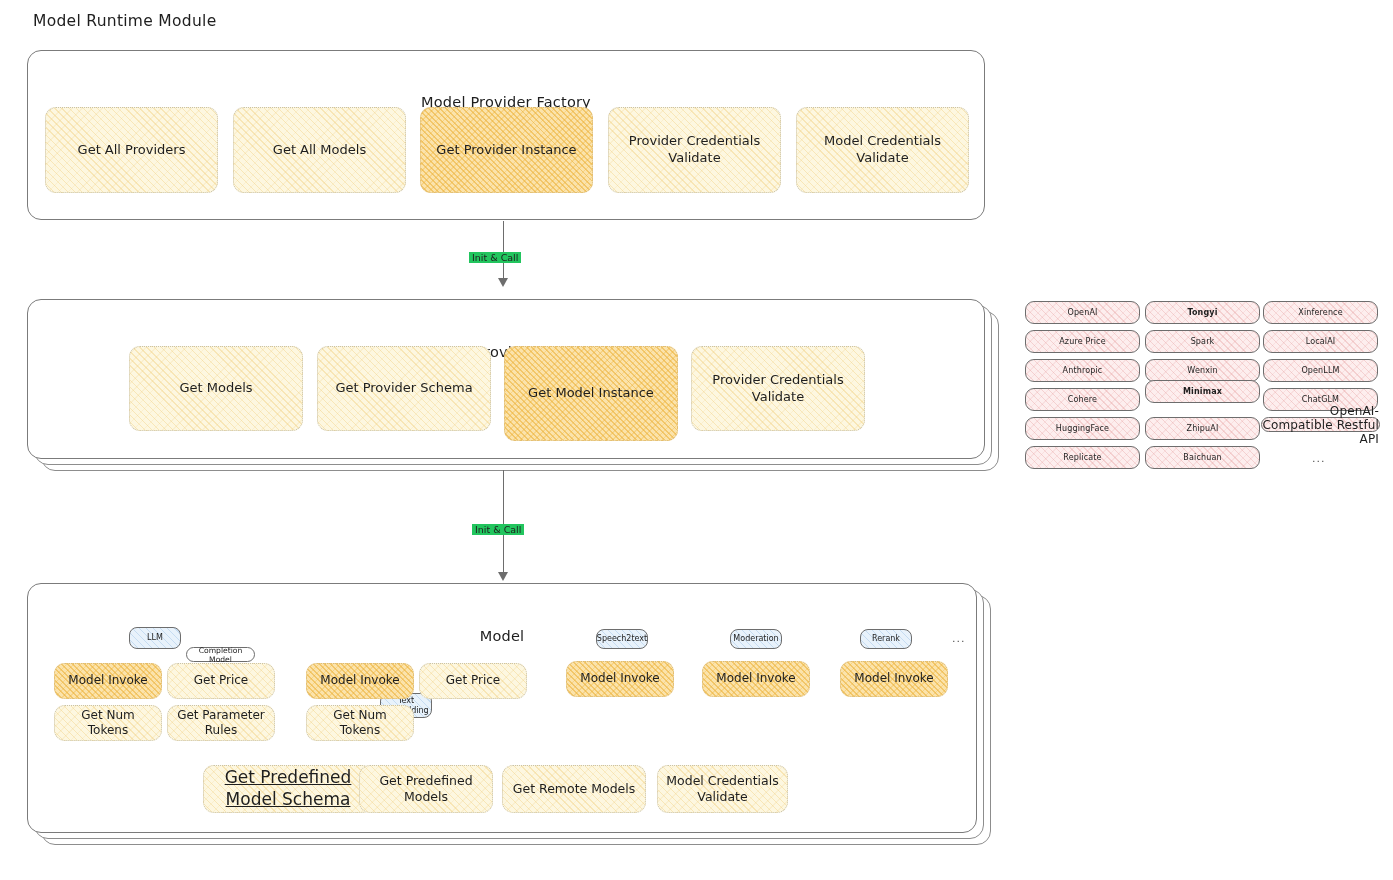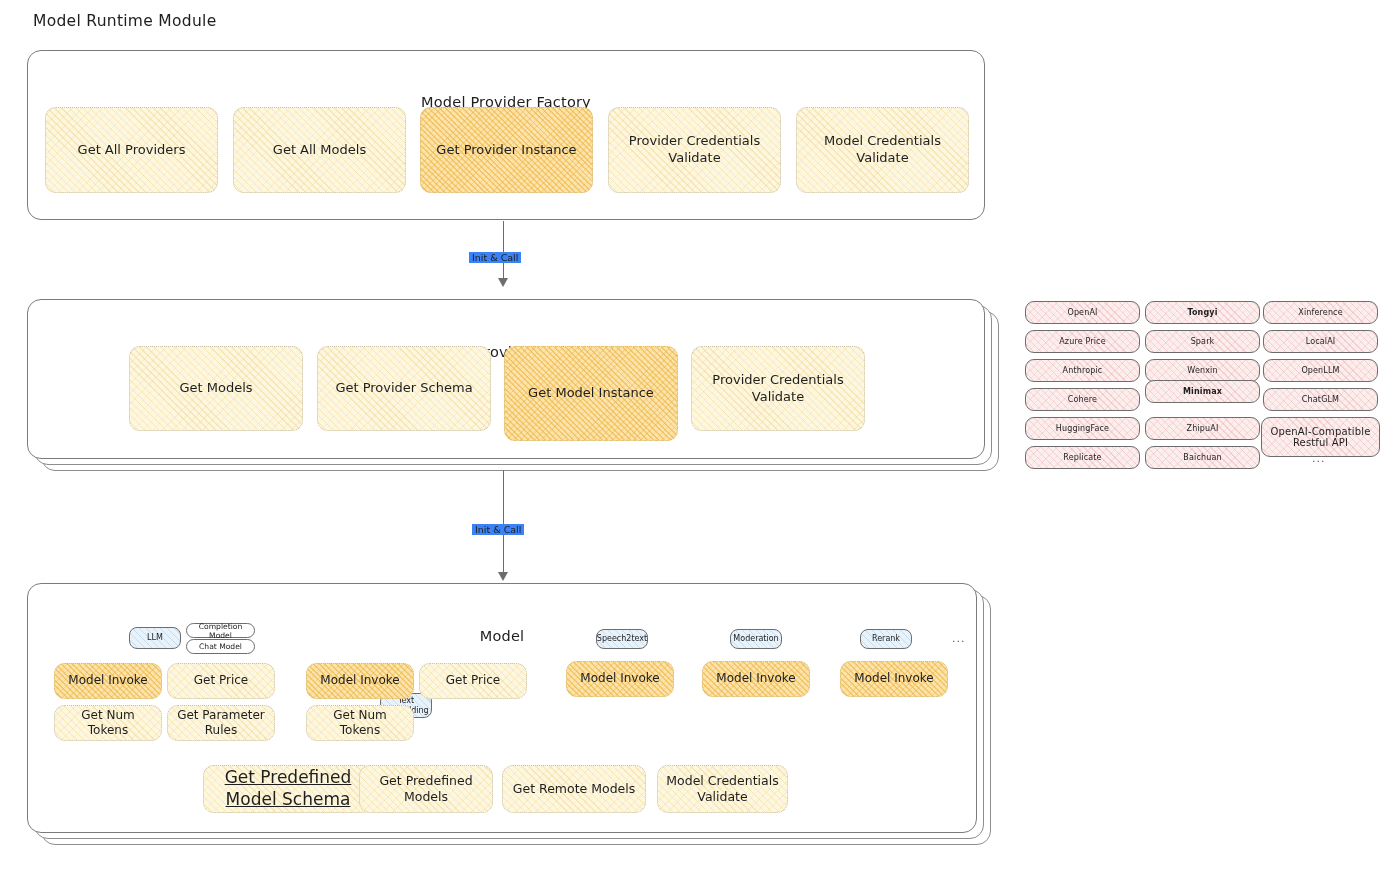--- a/index.html
+++ b/index.html
@@ -112,41 +112,42 @@
     box-sizing: border-box;
     border-radius: 8px;
     border: 1.2px solid #6d6d6d;
     background: #ffffff;
     display: flex;
     align-items: center;
     justify-content: center;
     text-align: center;
     font-size: 7.6px;
     color: #1e1e1e;
+    margin-top: 24px;
   }
 
   
   .arrow-line {
     position: absolute;
     width: 0;
     border-left: 1.3px solid #6d6d6d;
   }
   .arrow-head {
     position: absolute;
     width: 0; height: 0;
     border-left: 5px solid transparent;
     border-right: 5px solid transparent;
     border-top: 9px solid #6d6d6d;
   }
   .arrow-label {
     position: absolute;
     font-size: 9.5px;
     color: #1e1e1e;
     white-space: nowrap;
-    background: #3b82f6;
+    background: #22c55e;
     padding: 0 3px;
   }
 
   .heading {
     position: absolute;
     font-size: 15.5px;
     color: #1e1e1e;
     letter-spacing: .3px;
   }
 
@@ -196,21 +197,21 @@
 <div class="tag-pink" style="left:1145px; top:330px; width:115px; height:23px;">Spark</div>
 <div class="tag-pink" style="left:1145px; top:359px; width:115px; height:23px;">Wenxin</div>
 <div class="tag-pink" style="left:1145px; top:380px; width:115px; height:23px;font-weight:bold;">Minimax</div>
 <div class="tag-pink" style="left:1145px; top:417px; width:115px; height:23px;">ZhipuAI</div>
 <div class="tag-pink" style="left:1145px; top:446px; width:115px; height:23px;">Baichuan</div>
 
 <div class="tag-pink" style="left:1263px; top:301px; width:115px; height:23px;">Xinference</div>
 <div class="tag-pink" style="left:1263px; top:330px; width:115px; height:23px;">LocalAI</div>
 <div class="tag-pink" style="left:1263px; top:359px; width:115px; height:23px;">OpenLLM</div>
 <div class="tag-pink" style="left:1263px; top:388px; width:115px; height:23px;">ChatGLM</div>
-<div class="tag-pink" style="left:1261px; top:417px; width:119px; height:40px; font-size:10px;">OpenAI-Compatible Restful API</div>
+<div class="tag-pink" style="left:1261px; top:417px; width:119px; height:15px; font-size:12px;text-align:right;">OpenAI-Compatible Restful API</div>
 <div class="ellipsis" style="left:1312px; top:452px;">...</div>
 
 <div class="arrow-line" style="left:503px; top:470px; height:108px;"></div>
 <div class="arrow-head" style="left:498px; top:572px;"></div>
 <div class="arrow-label" style="left:472px; top:524px;">Init &amp; Call</div>
 
 <div class="panel-shadow" style="left:41px; top:595px; width:950px; height:250px;"></div>
 <div class="panel-shadow" style="left:34px; top:589px; width:950px; height:250px;"></div>
 <div class="panel" style="left:27px; top:583px; width:950px; height:250px;"></div>
 <div class="panel-title" style="left:27px; top:604px; width:950px;">Model</div>

